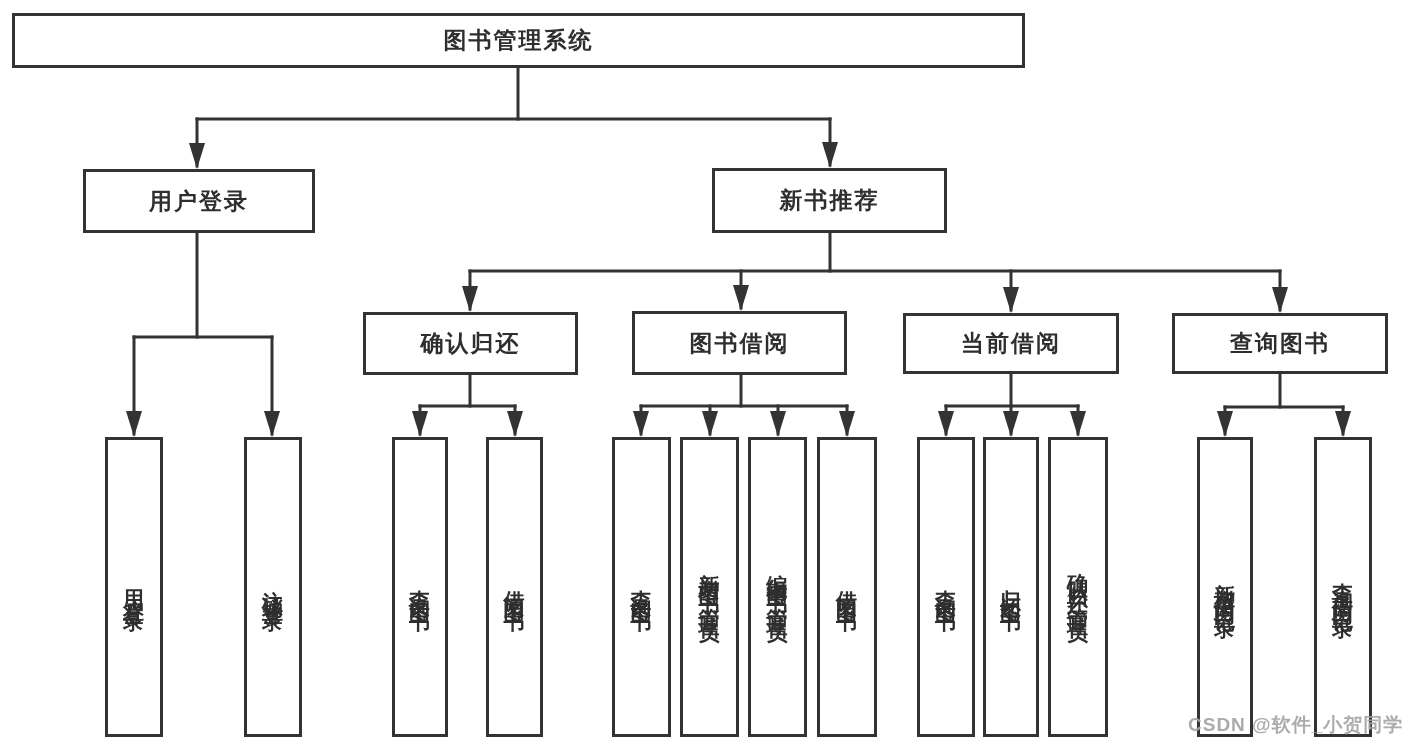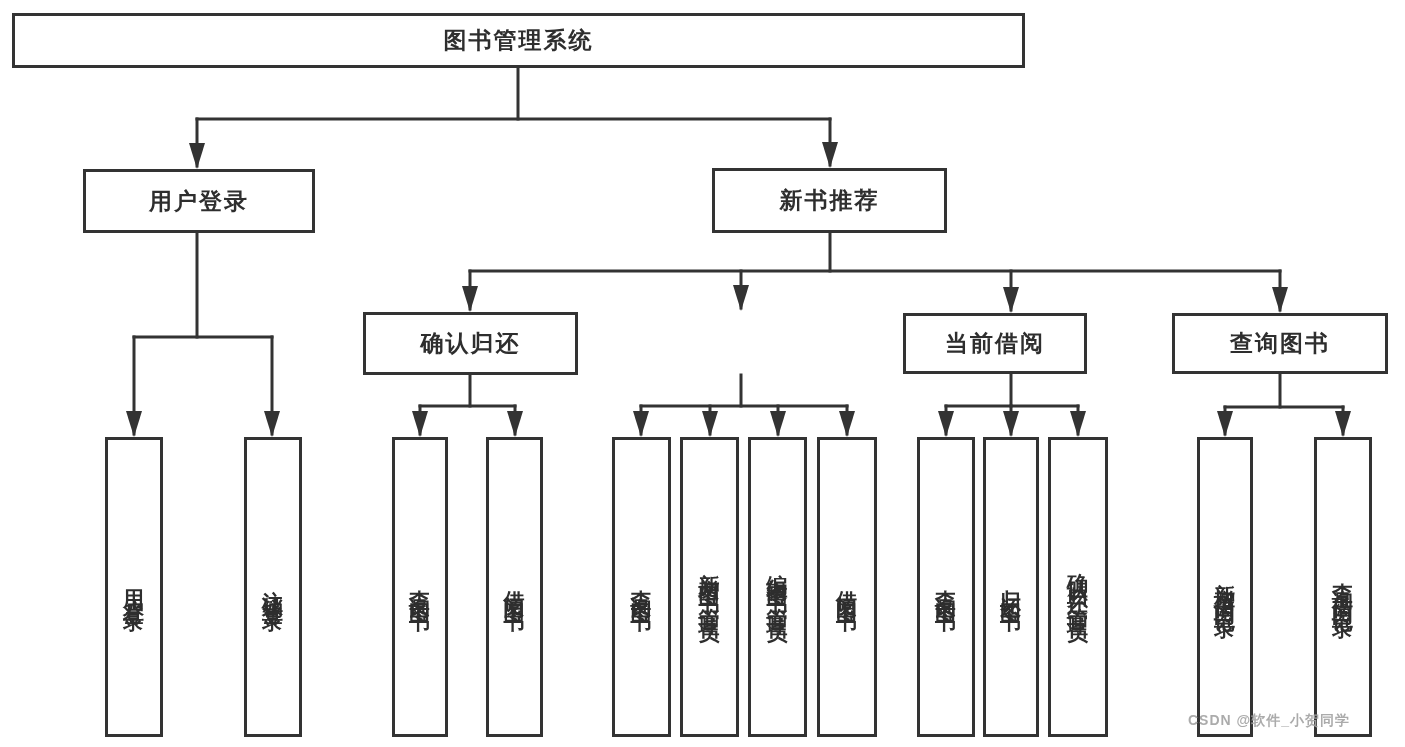--- a/index.html
+++ b/index.html
@@ -35,33 +35,33 @@
     font-size: 21px;
     letter-spacing: 7px;
     line-height: 1;
     text-align: center;
   }
   .watermark {
     position: absolute;
     left: 1188px;
     top: 712px;
     z-index: 3;
-    font-size: 14px;
+    font-size: 19px;
     color: #a3a3a3;
     opacity: 0.9;
     white-space: nowrap;
     letter-spacing: 1px;
   }
   
   #n-root        { left: 12px;   top: 13px;  width: 1013px; height: 55px; }
   #n-user-login  { left: 83px;   top: 169px; width: 232px;  height: 64px; }
   #n-book-mgmt   { left: 712px;  top: 168px; width: 235px;  height: 65px; }
   #n-new-book    { left: 363px;  top: 312px; width: 215px;  height: 63px; }
   #n-book-borrow { left: 632px;  top: 311px; width: 215px;  height: 64px; }
-  #n-cur-borrow  { left: 903px;  top: 313px; width: 184px;  height: 61px; }
+  #n-cur-borrow  { left: 903px;  top: 313px; width: 216px;  height: 61px; }
   #n-rec-borrow  { left: 1172px; top: 313px; width: 216px;  height: 61px; }
   #lf-user   { left: 105px;  top: 437px; width: 58px; height: 300px; }
   #lf-logout { left: 244px;  top: 437px; width: 58px; height: 300px; }
   #lf-nb-q   { left: 392px;  top: 437px; width: 56px; height: 300px; }
   #lf-nb-b   { left: 486px;  top: 437px; width: 57px; height: 300px; }
   #lf-bb-q   { left: 612px;  top: 437px; width: 59px; height: 300px; }
   #lf-bb-add { left: 680px;  top: 437px; width: 59px; height: 300px; }
   #lf-bb-edit{ left: 748px;  top: 437px; width: 59px; height: 300px; }
   #lf-bb-bor { left: 817px;  top: 437px; width: 60px; height: 300px; }
   #lf-cb-q   { left: 917px;  top: 437px; width: 58px; height: 300px; }
@@ -124,20 +124,21 @@
       <path d="M1343,407 V434" marker-end="url(#arrow)"></path>
     </g>
   </svg>
 
   <div class="node hnode" id="n-root">图书管理系统</div>
 
   <div class="node hnode" id="n-user-login">用户登录</div>
   <div class="node hnode" id="n-book-mgmt">新书推荐</div>
 
   <div class="node hnode" id="n-new-book">确认归还</div>
+  <div class="node hnode" id="n-book-borrow">图书借阅</div>
   <div class="node hnode" id="n-cur-borrow">当前借阅</div>
   <div class="node hnode" id="n-rec-borrow">查询图书</div>
 
   <div class="node leaf" id="lf-user">用户登录</div>
   <div class="node leaf" id="lf-logout">注销登录</div>
 
   <div class="node leaf" id="lf-nb-q">查询图书</div>
   <div class="node leaf" id="lf-nb-b">借阅图书</div>
 
   <div class="node leaf" id="lf-bb-q">查询图书</div>

